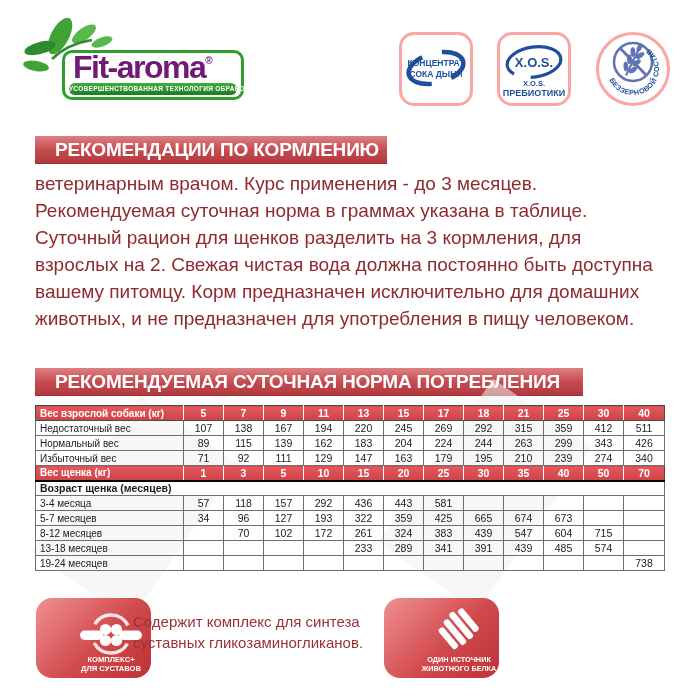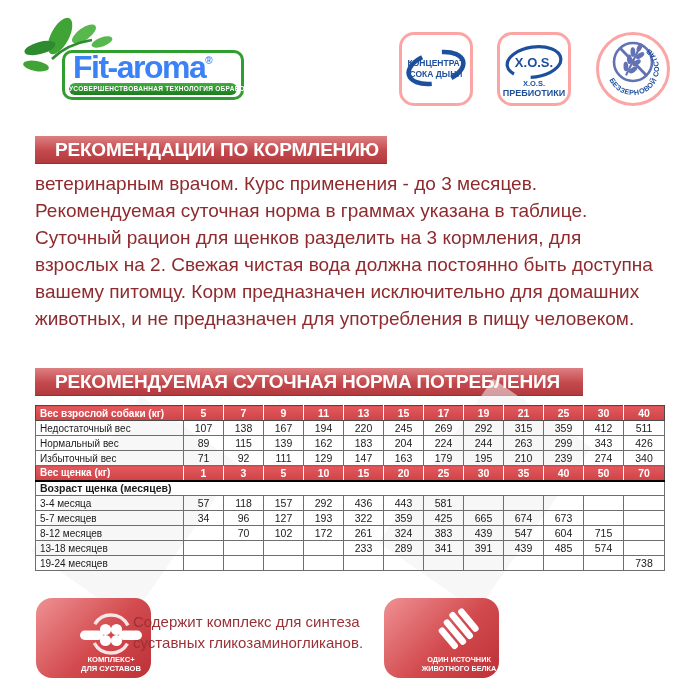--- a/index.html
+++ b/index.html
@@ -2,21 +2,21 @@
 <html><head>
 <meta charset="utf-8">
 <style>
   html,body{margin:0;padding:0;background:#fff;}
   #page{position:relative;width:700px;height:700px;background:#ffffff;overflow:hidden;
         font-family:"Liberation Sans",sans-serif;}
 
   
   #logo-box{position:absolute;left:62px;top:50px;width:182px;height:50px;border:3px solid #2f9e2f;
             border-radius:10px;background:#fff;box-sizing:border-box;}
-  #logo-name{position:absolute;left:8px;top:-4px;font-size:32px;font-weight:bold;color:#3b82f6;
+  #logo-name{position:absolute;left:8px;top:-4px;font-size:32px;font-weight:bold;color:#701a75;
              letter-spacing:-1.5px;white-space:nowrap;}
   #logo-name sup{font-size:10px;letter-spacing:0;vertical-align:14px;}
   #logo-tagline{position:absolute;left:4px;right:4px;bottom:2px;height:12px;border-radius:6px;
             background:linear-gradient(180deg,#3fae3f,#1f7a1f);color:#fff;font-size:6.5px;font-weight:bold;
             text-align:center;line-height:12px;letter-spacing:.3px;white-space:nowrap;}
   #logo-leaves{position:absolute;left:22px;top:14px;}
 
   
   .badge{position:absolute;top:32px;width:74px;height:74px;border:3px solid #fca5a5;background:#fff;
          box-sizing:border-box;}
@@ -160,21 +160,21 @@
       <tbody id="table-body">
           <tr class="red">
             <td class="lbl">Вес взрослой собаки (кг)</td>
             <td class="val">5</td>
             <td class="val">7</td>
             <td class="val">9</td>
             <td class="val">11</td>
             <td class="val">13</td>
             <td class="val">15</td>
             <td class="val">17</td>
-            <td class="val">19</td>
+            <td class="val">18</td>
             <td class="val">21</td>
             <td class="val">25</td>
             <td class="val">30</td>
             <td class="val">40</td>
           </tr>
           <tr>
             <td class="lbl">Недостаточный вес</td>
             <td class="val">107</td>
             <td class="val">138</td>
             <td class="val">167</td>

